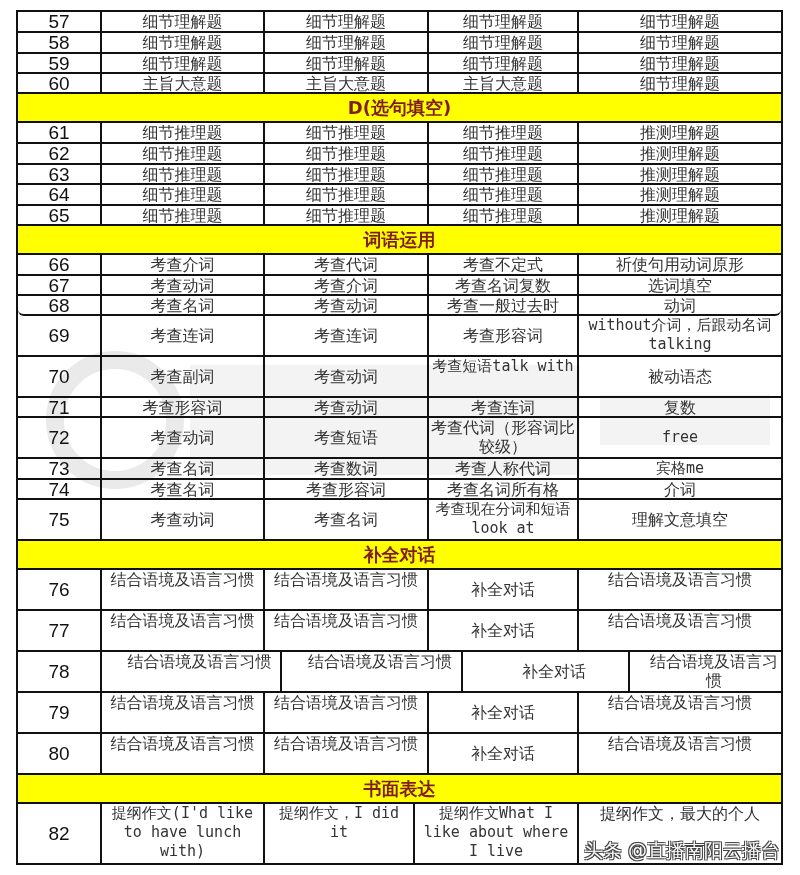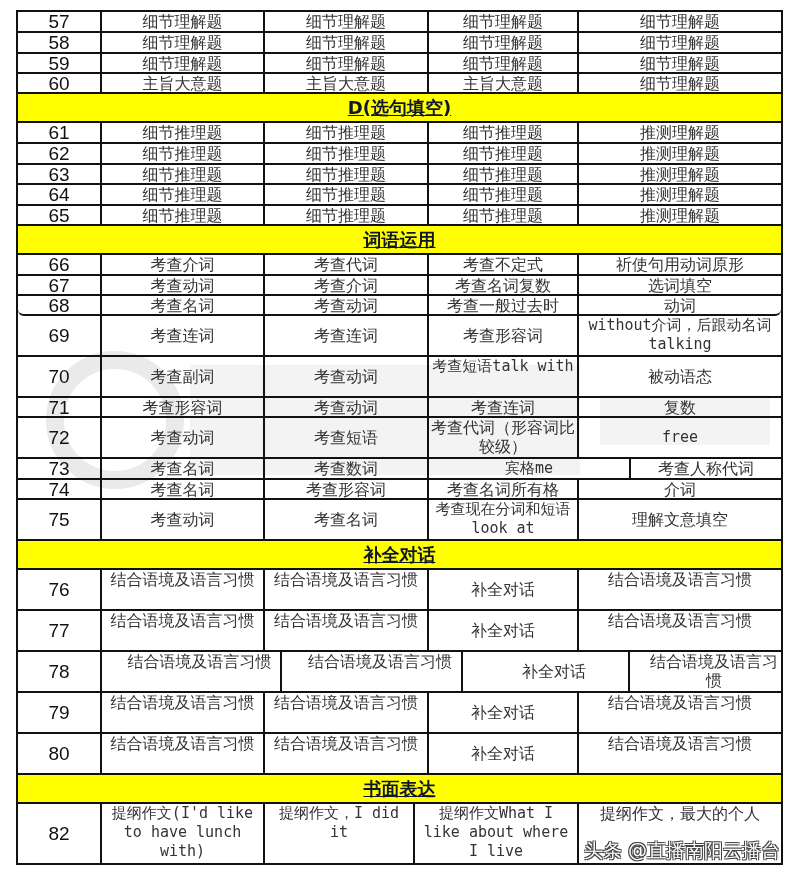--- a/index.html
+++ b/index.html
@@ -25,21 +25,21 @@
   .c0 { width: 84px; font-family: "Liberation Sans", "DejaVu Sans", sans-serif; font-size: 19px; color: #111; }
   .c1 { width: 163px; }
   .c2 { width: 164px; }
   .c3 { width: 150px; }
   .c4 { flex: 1; }
   .cell.top { align-items: flex-start; }
   .section {
     background: #ffff00; border-bottom: 2px solid #111;
     display: flex; align-items: center; justify-content: center;
     font-family: "DejaVu Sans", "Liberation Sans", sans-serif;
-    font-weight: bold; font-size: 18px; color: #0f172a; box-sizing: border-box; text-decoration: underline;
+    font-weight: bold; font-size: 18px; color: #7f1d1d; box-sizing: border-box;
   }
   .mono { font-family: "DejaVu Sans Mono", "Liberation Mono", monospace; font-size: 15px; }
   .wm-logo {
     position: absolute; left: 40px; top: 345px; width: 740px; height: 150px;
     pointer-events: none; opacity: 0.08;
   }
   .overlay {
     position: absolute; right: 20px; top: 838px;
     font-family: "DejaVu Sans", sans-serif; font-size: 19px; color: #fff;
     text-shadow: -1px -1px 0 #444, 1px -1px 0 #444, -1px 1px 0 #444, 1px 1px 0 #444;
@@ -167,22 +167,22 @@
       <div class="cell c0">72</div>
       <div class="cell c1">考查动词</div>
       <div class="cell c2">考查短语</div>
       <div class="cell c3 top">考查代词（形容词比较级）</div>
       <div class="cell c4 mono">free</div>
     </div>
     <div class="row" style="height: 21px;">
       <div class="cell c0">73</div>
       <div class="cell c1">考查名词</div>
       <div class="cell c2">考查数词</div>
+      <div class="cell c3">考查人称代词</div>
       <div class="cell c4 mono">宾格me</div>
-      <div class="cell c3">考查人称代词</div>
     </div>
     <div class="row" style="height: 20px;">
       <div class="cell c0">74</div>
       <div class="cell c1">考查名词</div>
       <div class="cell c2">考查形容词</div>
       <div class="cell c3">考查名词所有格</div>
       <div class="cell c4">介词</div>
     </div>
     <div class="row" style="height: 41px;">
       <div class="cell c0">75</div>

